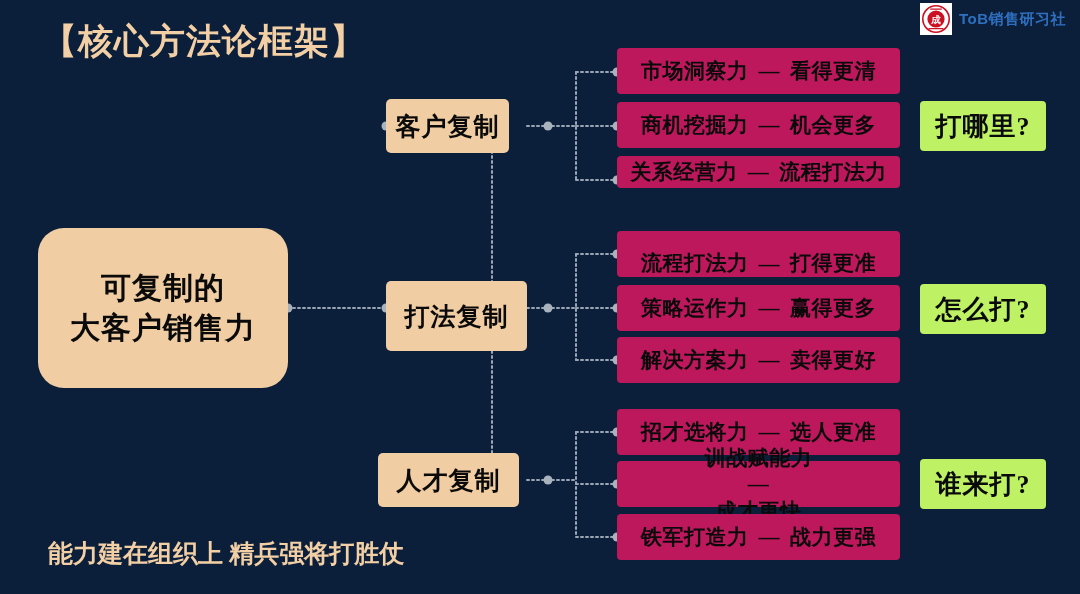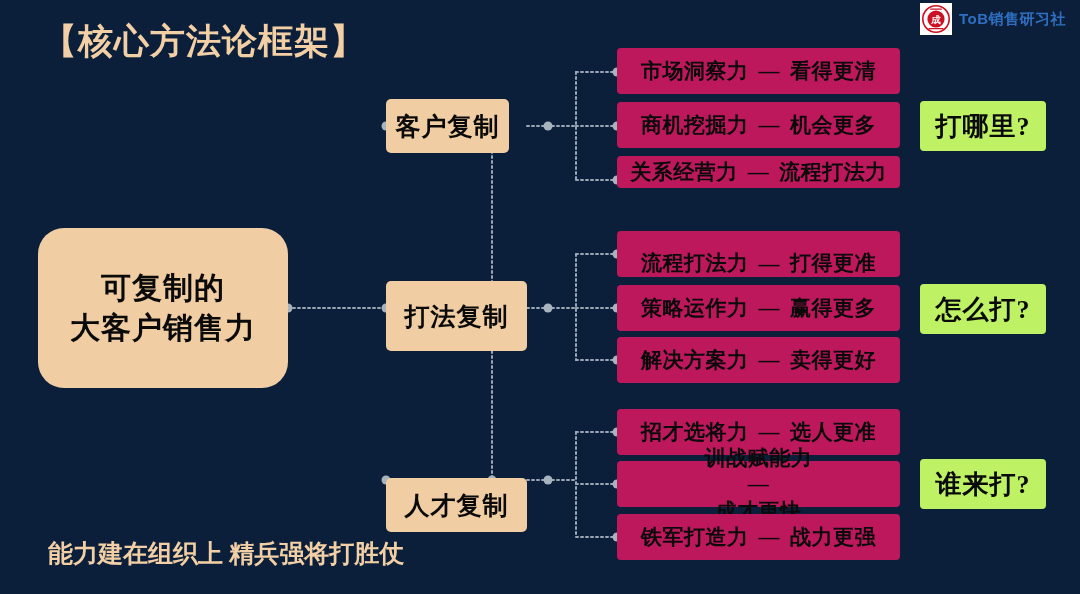--- a/index.html
+++ b/index.html
@@ -241,21 +241,21 @@
   </div>
   <div class="node leaf" style="left:617px; top:337px; width:283px; height:46px;">
     <span>解决方案力</span>
     <span style="padding:0 10px">—</span>
     <span>卖得更好</span>
   </div>
   <div class="node qlabel" style="left:920px; top:284px; width:126px; height:50px;">
     <span>怎么打?</span>
   </div>
 
-  <div class="node branch" style="left:386px; top:453px; width:141px; height:54px;margin-top:25px;">
+  <div class="node branch" style="left:378px; top:453px; width:141px; height:54px;">
     <span>人才复制</span>
   </div>
   <div class="node leaf" style="left:617px; top:409px; width:283px; height:46px;">
     <span>招才选将力</span>
     <span style="padding:0 10px">—</span>
     <span>选人更准</span>
   </div>
   <div class="node leaf" style="left:617px; top:461px; width:283px; height:46px;flex-direction:column;">
     <span>训战赋能力</span>
     <span style="padding:0 10px">—</span>

